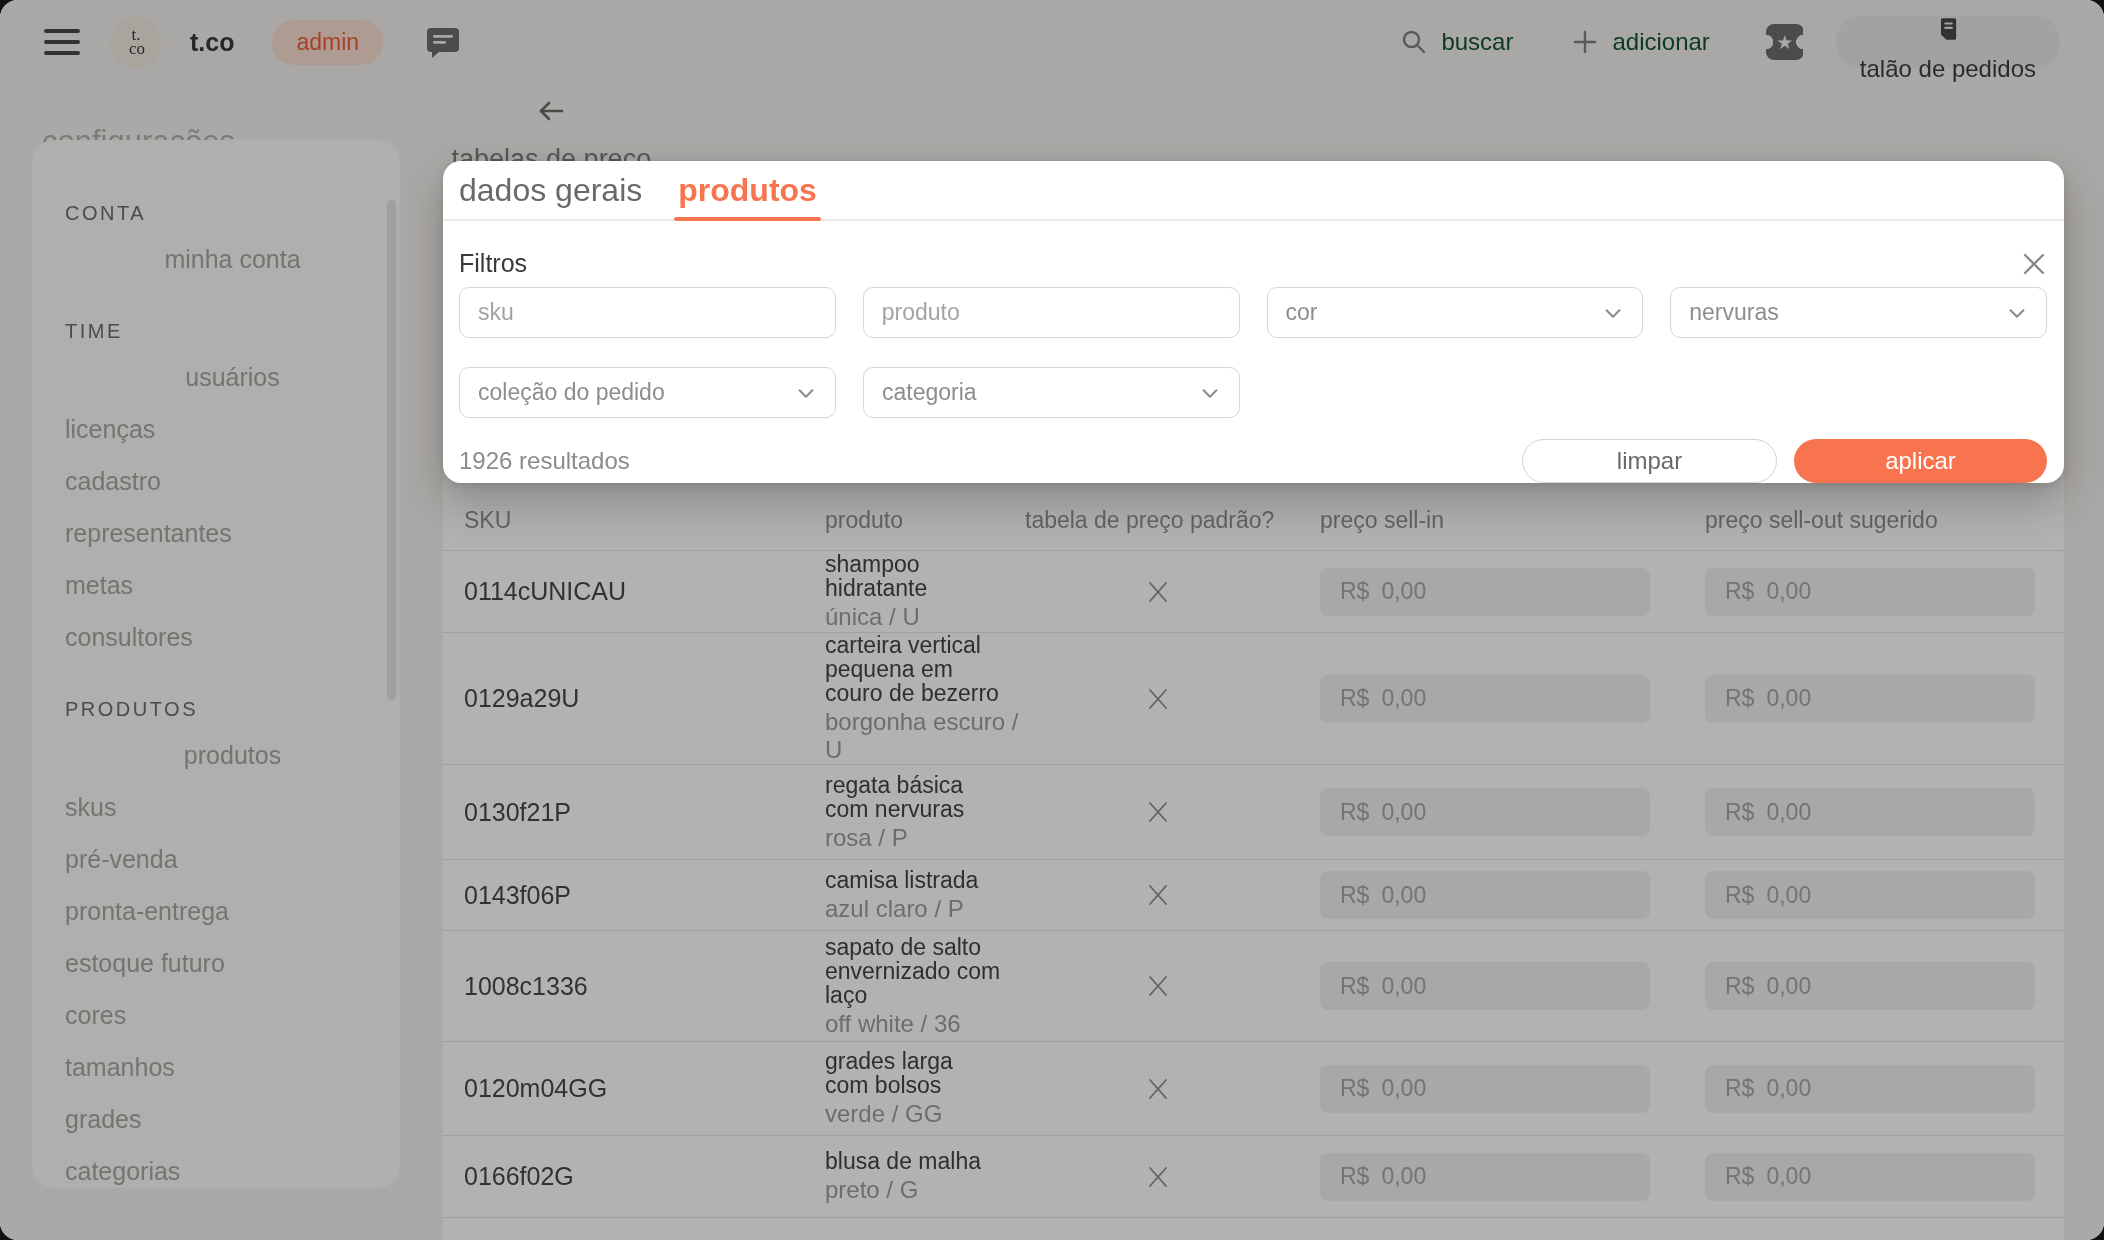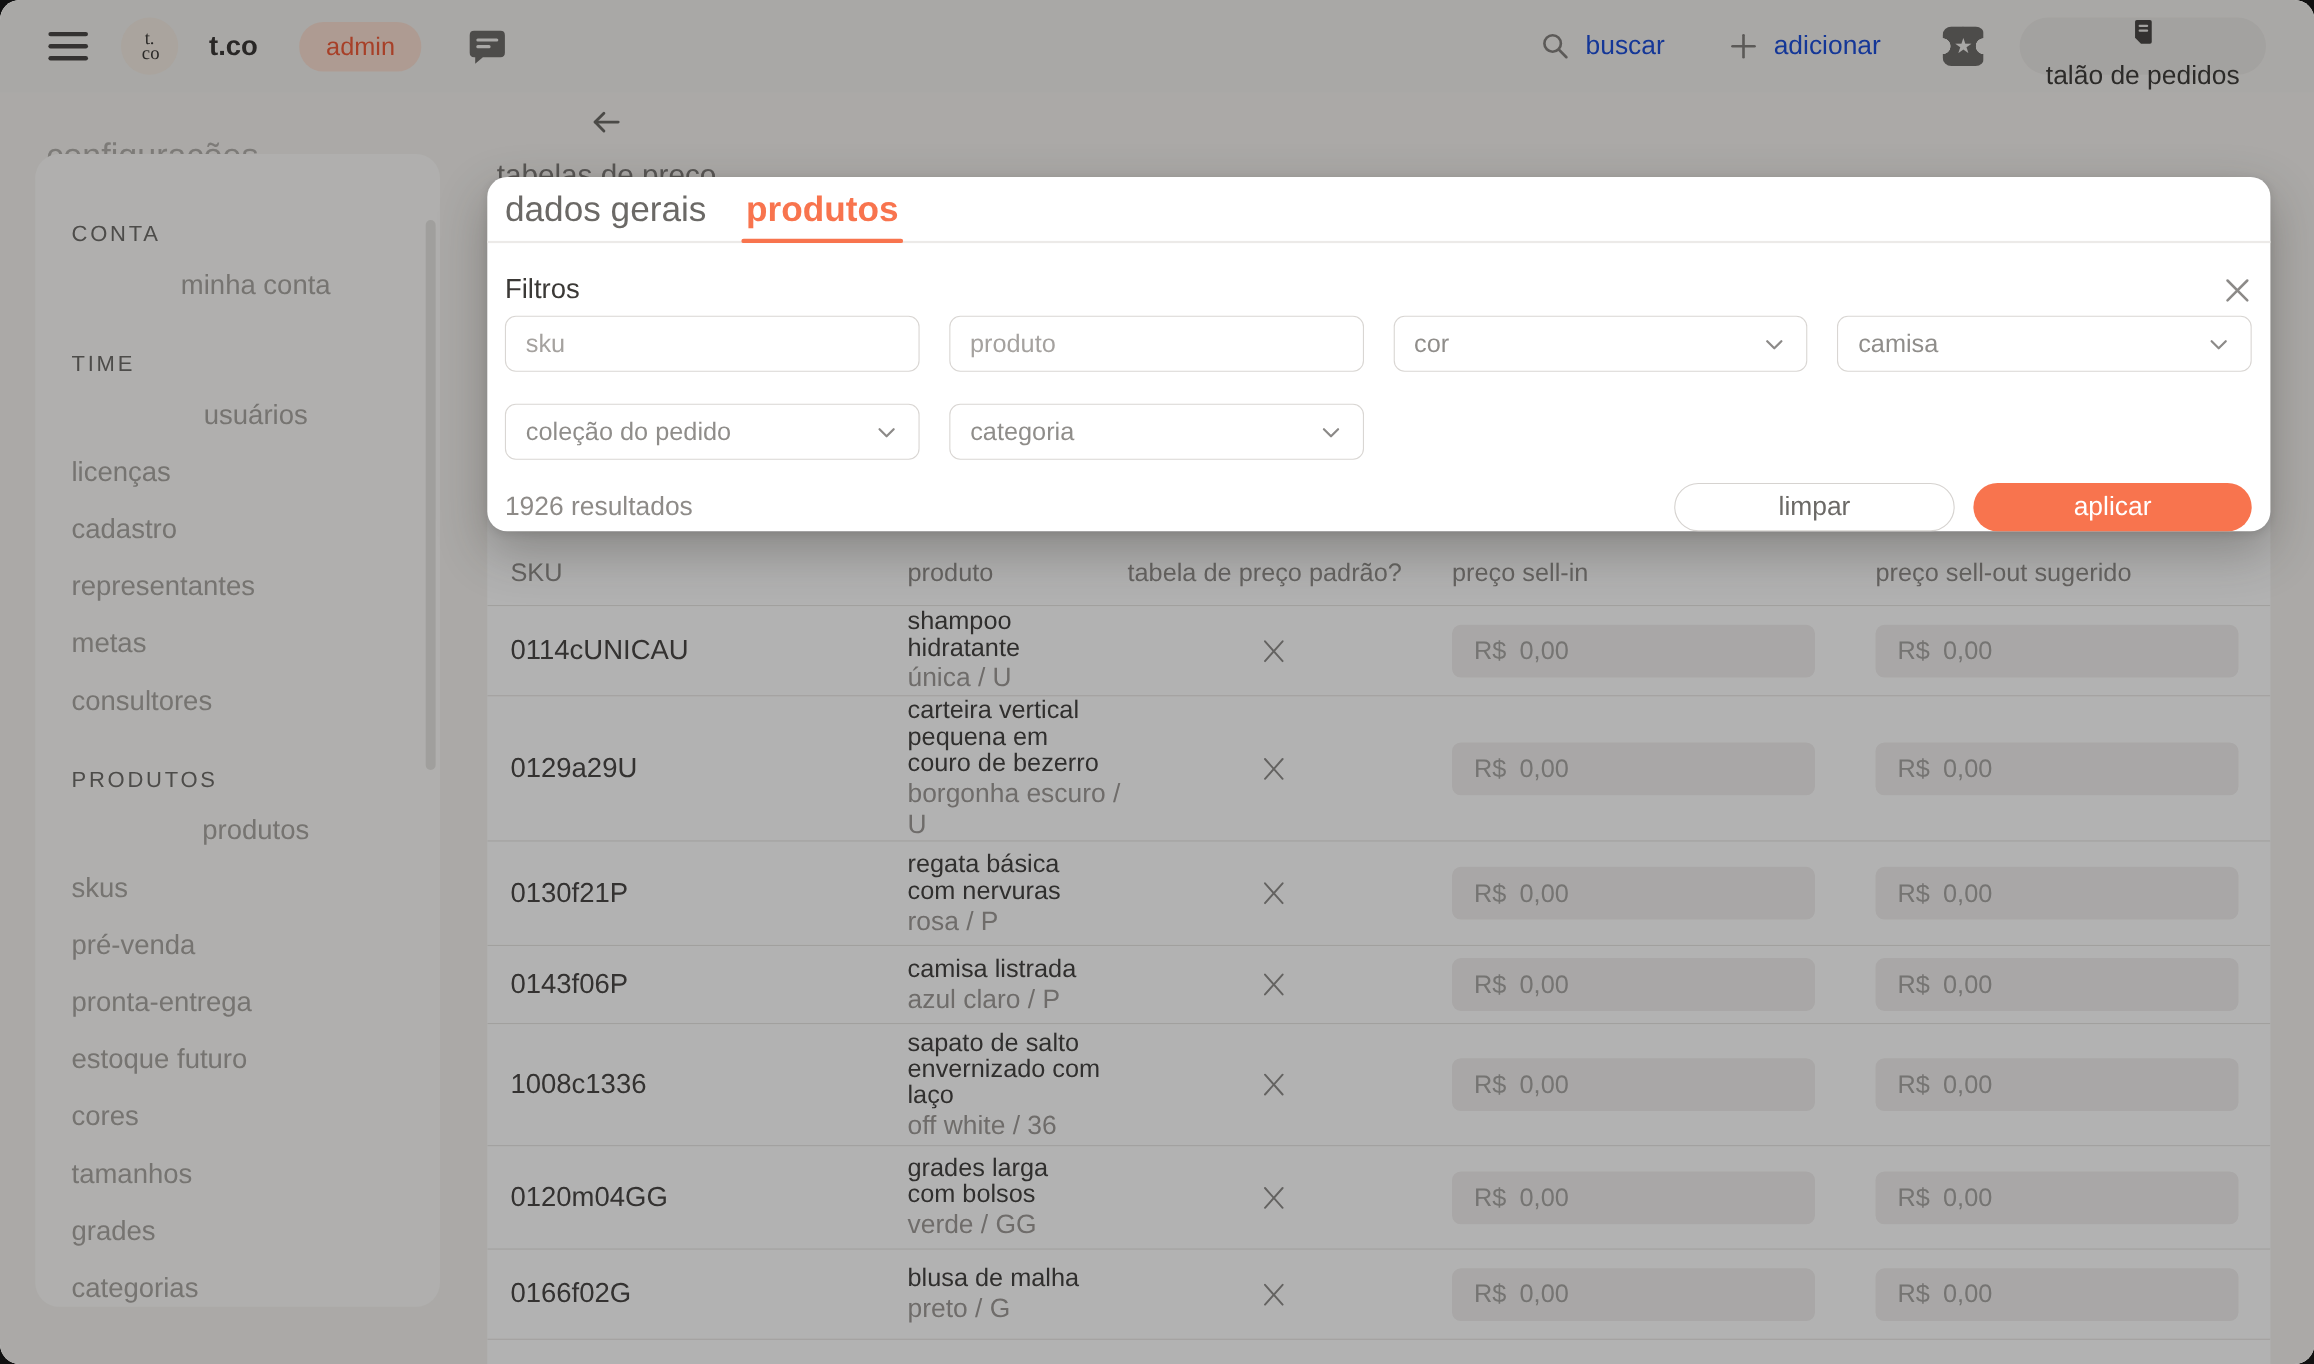--- a/index.html
+++ b/index.html
@@ -18,21 +18,21 @@
   .hamburger span{display:block;height:4px;border-radius:2px;background:#4a4846;}
   .avatar{width:52px;height:52px;border-radius:50%;background:#f3eae1;margin-left:30px;
           display:flex;align-items:center;justify-content:center;flex-direction:column;
           font-family:"Liberation Serif","DejaVu Serif",serif;color:#3c3a38;font-size:17px;line-height:0.82;}
   .avatar .l2{margin-left:2px;}
   .brand{margin-left:28px;font-size:25px;color:#3a3836;font-weight:bold;}
   .admin-badge{margin-left:38px;background:var(--admin-bg,#f8ded1);color:var(--admin-text,#ef5b39);
                font-size:23px;padding:9px 24px;border-radius:22px;}
   .chat-icon{margin-left:42px;color:#6e6c6a;width:36px;height:36px;}
   .tb-action{display:flex;align-items:center;gap:13px;color:#84817e;cursor:pointer;}
-  .tb-action .lbl{font-size:24px;color:#1d4ed8;}
+  .tb-action .lbl{font-size:24px;color:#14532d;}
   .tb-action + .tb-action{margin-left:58px;}
   .ticket-star{width:38px;height:36px;margin-left:56px;position:relative;display:flex;align-items:center;justify-content:center;
      border-radius:8px;
      background:radial-gradient(circle at 0 50%, rgba(0,0,0,0) 7px, #6e6c6a 7.5px) left/51% 100% no-repeat,
                 radial-gradient(circle at 100% 50%, rgba(0,0,0,0) 7px, #6e6c6a 7.5px) right/51% 100% no-repeat;
      color:#f2f0ed;font-size:19px;cursor:pointer;}
   .order-pad{margin-left:32px;height:52px;border-radius:26px;background:#e9e7e4;display:flex;align-items:center;
              gap:13px;padding:0 24px;cursor:pointer;color:#4a4846;flex-direction:column;}
   .order-pad .lbl{font-size:24px;color:#3f3d3a;}
 
@@ -443,21 +443,21 @@
       <div class="fp-row first" id="fp-row1">
           <input class="fp-input" placeholder="sku" style="">
           <input class="fp-input" placeholder="produto" style="">
           <div class="fp-select">
             <span>cor</span>
             <svg class="chev" viewBox="0 0 24 24" width="22" height="22" fill="none" stroke="currentColor" stroke-width="2.2" stroke-linecap="round" stroke-linejoin="round">
               <polyline points="5 9 12 16 19 9"></polyline>
             </svg>
           </div>
           <div class="fp-select">
-            <span>camisa</span>
+            <span>nervuras</span>
             <svg class="chev" viewBox="0 0 24 24" width="22" height="22" fill="none" stroke="currentColor" stroke-width="2.2" stroke-linecap="round" stroke-linejoin="round">
               <polyline points="5 9 12 16 19 9"></polyline>
             </svg>
           </div>
         </div>
       <div class="fp-row second" id="fp-row2">
           <div class="fp-select">
             <span>coleção do pedido</span>
             <svg class="chev" viewBox="0 0 24 24" width="22" height="22" fill="none" stroke="currentColor" stroke-width="2.2" stroke-linecap="round" stroke-linejoin="round">
               <polyline points="5 9 12 16 19 9"></polyline>

